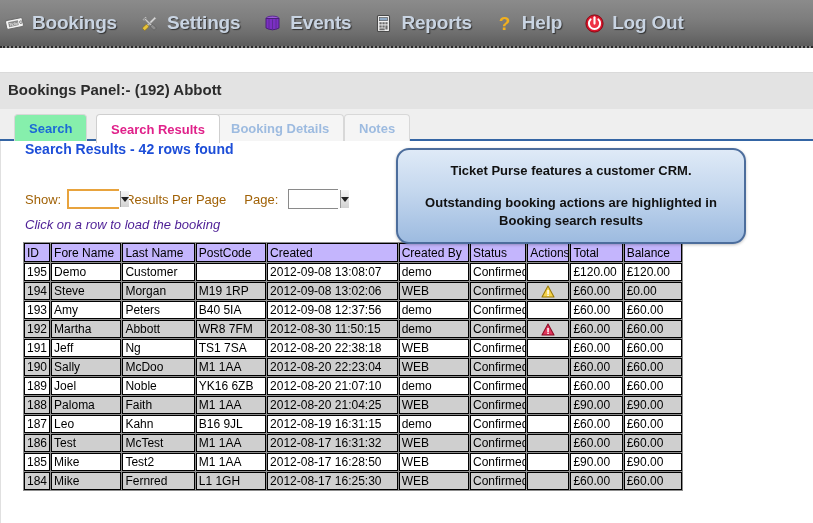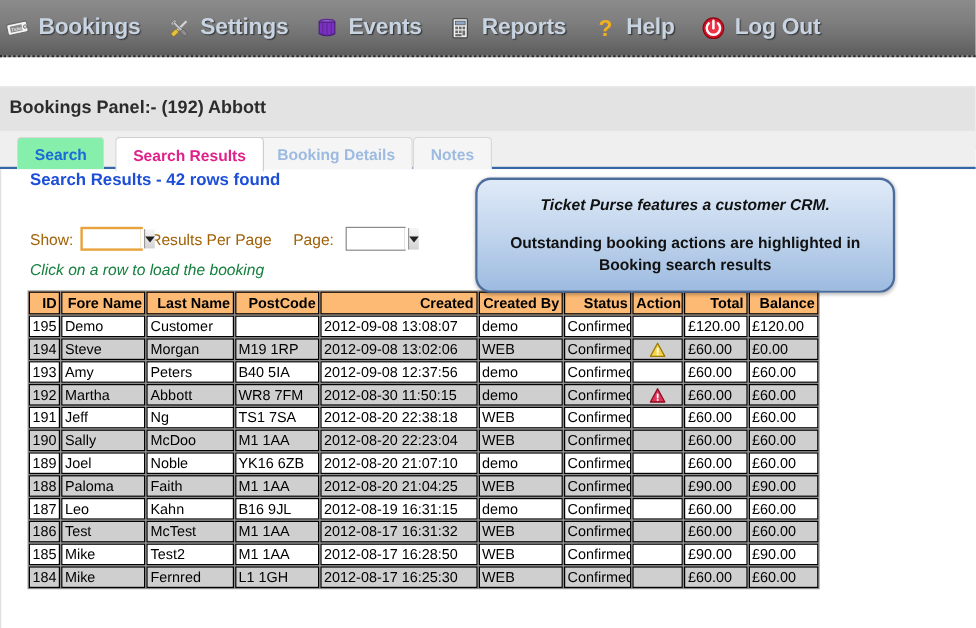--- a/index.html
+++ b/index.html
@@ -134,21 +134,20 @@
     align-items: center;
     justify-content: center;
     padding: 6px 12px;
   }
   .callout-line1 {
     font-size: 13px;
     font-weight: bold;
     color: #111111;
     text-align: right;
     margin-bottom: 16px;
-    font-style: italic;
   }
   .callout-line2 {
     font-size: 13px;
     font-weight: bold;
     color: #111111;
     text-align: center;
     line-height: 1.35;
   }
 
   
@@ -225,21 +224,21 @@
     width: 0; height: 0;
     border-left: 4px solid transparent;
     border-right: 4px solid transparent;
     border-top: 5px solid #202020;
   }
   .hint {
     position: absolute;
     left: 24px; top: 76px;
     font-size: 13px;
     font-style: italic;
-    color: #15803d;
+    color: #4c1d95;
     white-space: nowrap;
   }
 
   
   .tbl-wrap {
     position: absolute;
     left: 22px; top: 101px;
     width: 660px;
   }
   table.results {
@@ -254,23 +253,23 @@
     border: 1px solid #000000;
     height: 18px;
     padding: 0 2px;
     font-weight: normal;
     color: #000000;
     overflow: hidden;
     white-space: nowrap;
     line-height: 16px;
   }
   table.results th {
-    background: #fdba74;
-    font-weight: bold;
-    text-align: right;
+    background: #c4b5fd;
+    font-weight: normal;
+    text-align: left;
     height: 19px;
   }
   table.results tbody tr.odd td { background: #ffffff; }
   table.results tbody tr.even td { background: #cfcfcf; }
   table.results tbody tr { cursor: pointer; }
   td.c-id   { text-align: left; }
   td.c-money, th.c-money { text-align: left; }
   td.c-actions { text-align: center; padding: 0; }
   th.c-actions { text-align: center; }
 

